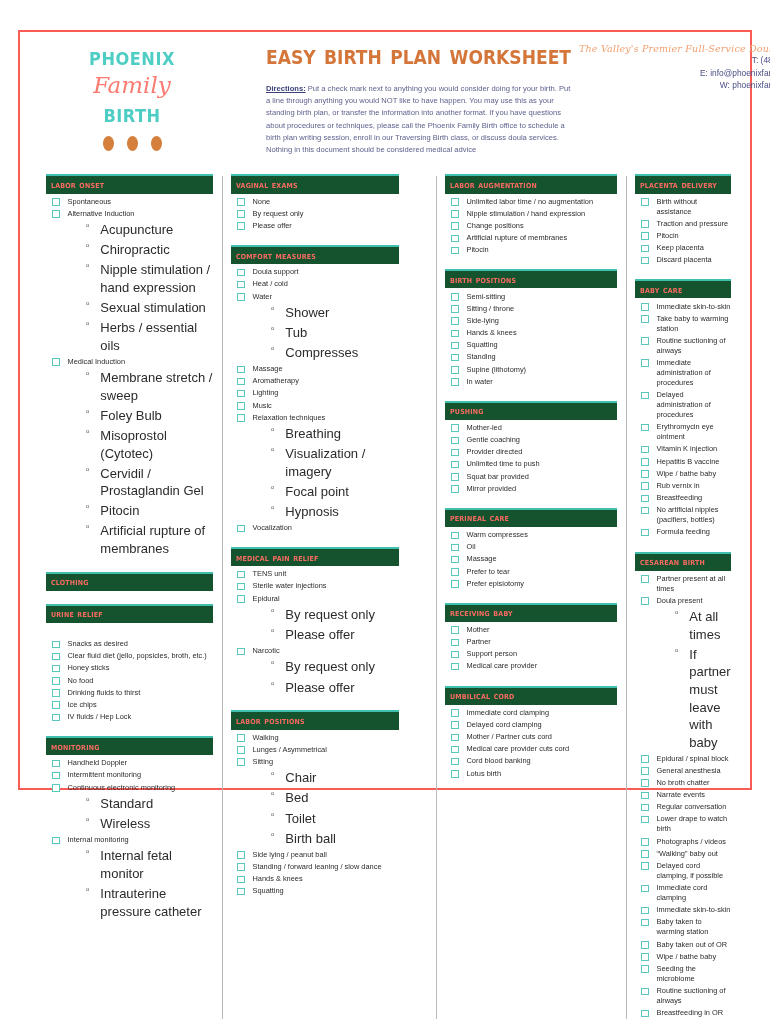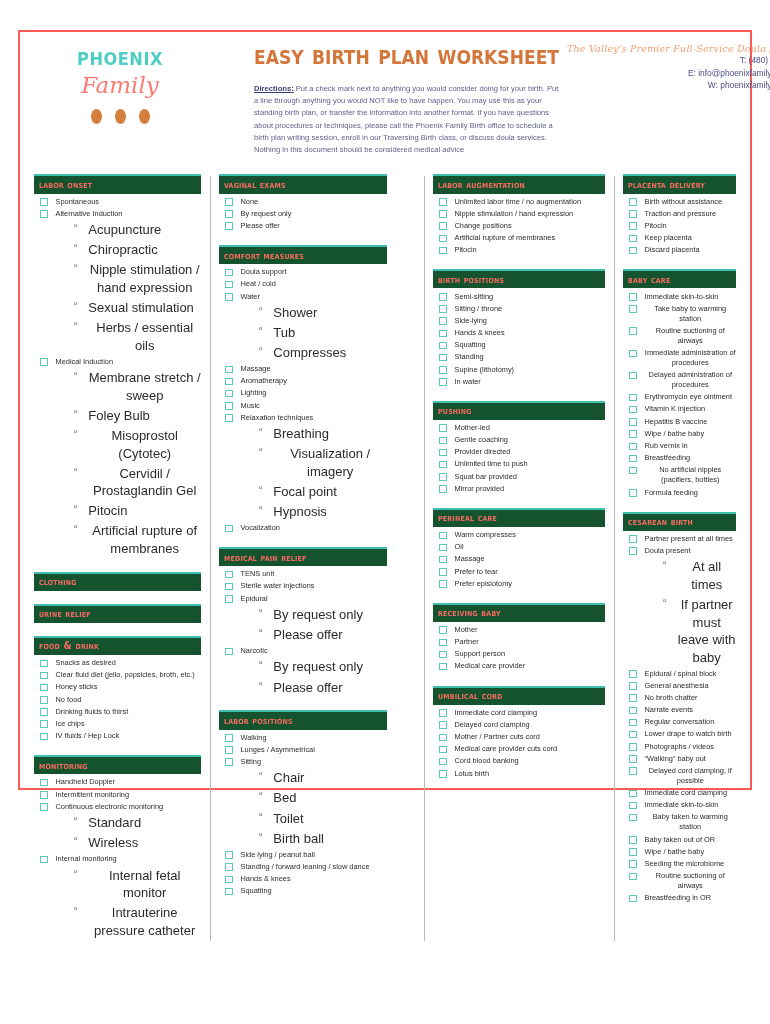--- a/index.html
+++ b/index.html
@@ -5,21 +5,21 @@
   * { box-sizing: border-box; margin: 0; padding: 0; }
   html, body {
     width: 770px; height: 1024px;
     background: #ffffff;
     font-family: "Liberation Sans", sans-serif;
   }
   #page {
     position: relative;
     width: 770px; height: 812px;
     background: #ffffff;
-    padding: 18px 16px;
+    padding: 18px 28px;
   }
   .border-frame {
     position: absolute;
     left: 18px; top: 30px; right: 18px; bottom: 22px;
     border: 2.5px solid #fb5b55;
     pointer-events: none;
   }
   .inner {
     position: relative;
     padding: 14px 16px 10px 16px;
@@ -162,21 +162,21 @@
   .section-title {
     font-family: "DejaVu Sans Condensed", "Liberation Sans", sans-serif;
     font-size: 10.5px;
     font-weight: bold;
     color: #fb6a62;
     letter-spacing: 0.2px;
     font-variant: small-caps;
     text-transform: lowercase;
     line-height: 1.1;
   }
-  .items { padding-top: 2px; text-align: center; }
+  .items { padding-top: 2px; }
 
   
   .item {
     display: flex;
     align-items: flex-start;
     padding: 1.1px 0 1.1px 6px;
   }
   .checkbox {
     flex: 0 0 auto;
     width: 7.5px; height: 7.5px;
@@ -214,20 +214,21 @@
 
 <div id="page">
   <div class="border-frame"></div>
   <div class="inner">
 
     <div class="header">
 
       <div class="logo-block">
         <div class="logo-phoenix">Phoenix</div>
         <div class="logo-family">Family</div>
+        <div class="logo-birth">Birth</div>
         <div class="logo-dots">
           <span></span>
           <span></span>
           <span></span>
         </div>
       </div>
 
       <div class="header-main">
         <div class="worksheet-title">Easy Birth Plan Worksheet</div>
         <p class="directions">
@@ -313,23 +314,20 @@
             <div class="section-header">
               <div class="section-title">Clothing</div>
             </div>
           </div>
           <div class="section">
             <div class="section-header">
               <div class="section-title">Urine Relief</div>
             </div>
           </div>
           <div class="section">
-            <div class="section-header">
-              <div class="section-title">Food &amp; Drink</div>
-            </div>
             <div class="items">
               <div class="item">
                 <span class="checkbox"></span>
                 <span class="item-label">Snacks as desired</span>
               </div>
               <div class="item">
                 <span class="checkbox"></span>
                 <span class="item-label">Clear fluid diet (jello, popsicles, broth, etc.)</span>
               </div>
               <div class="item">

